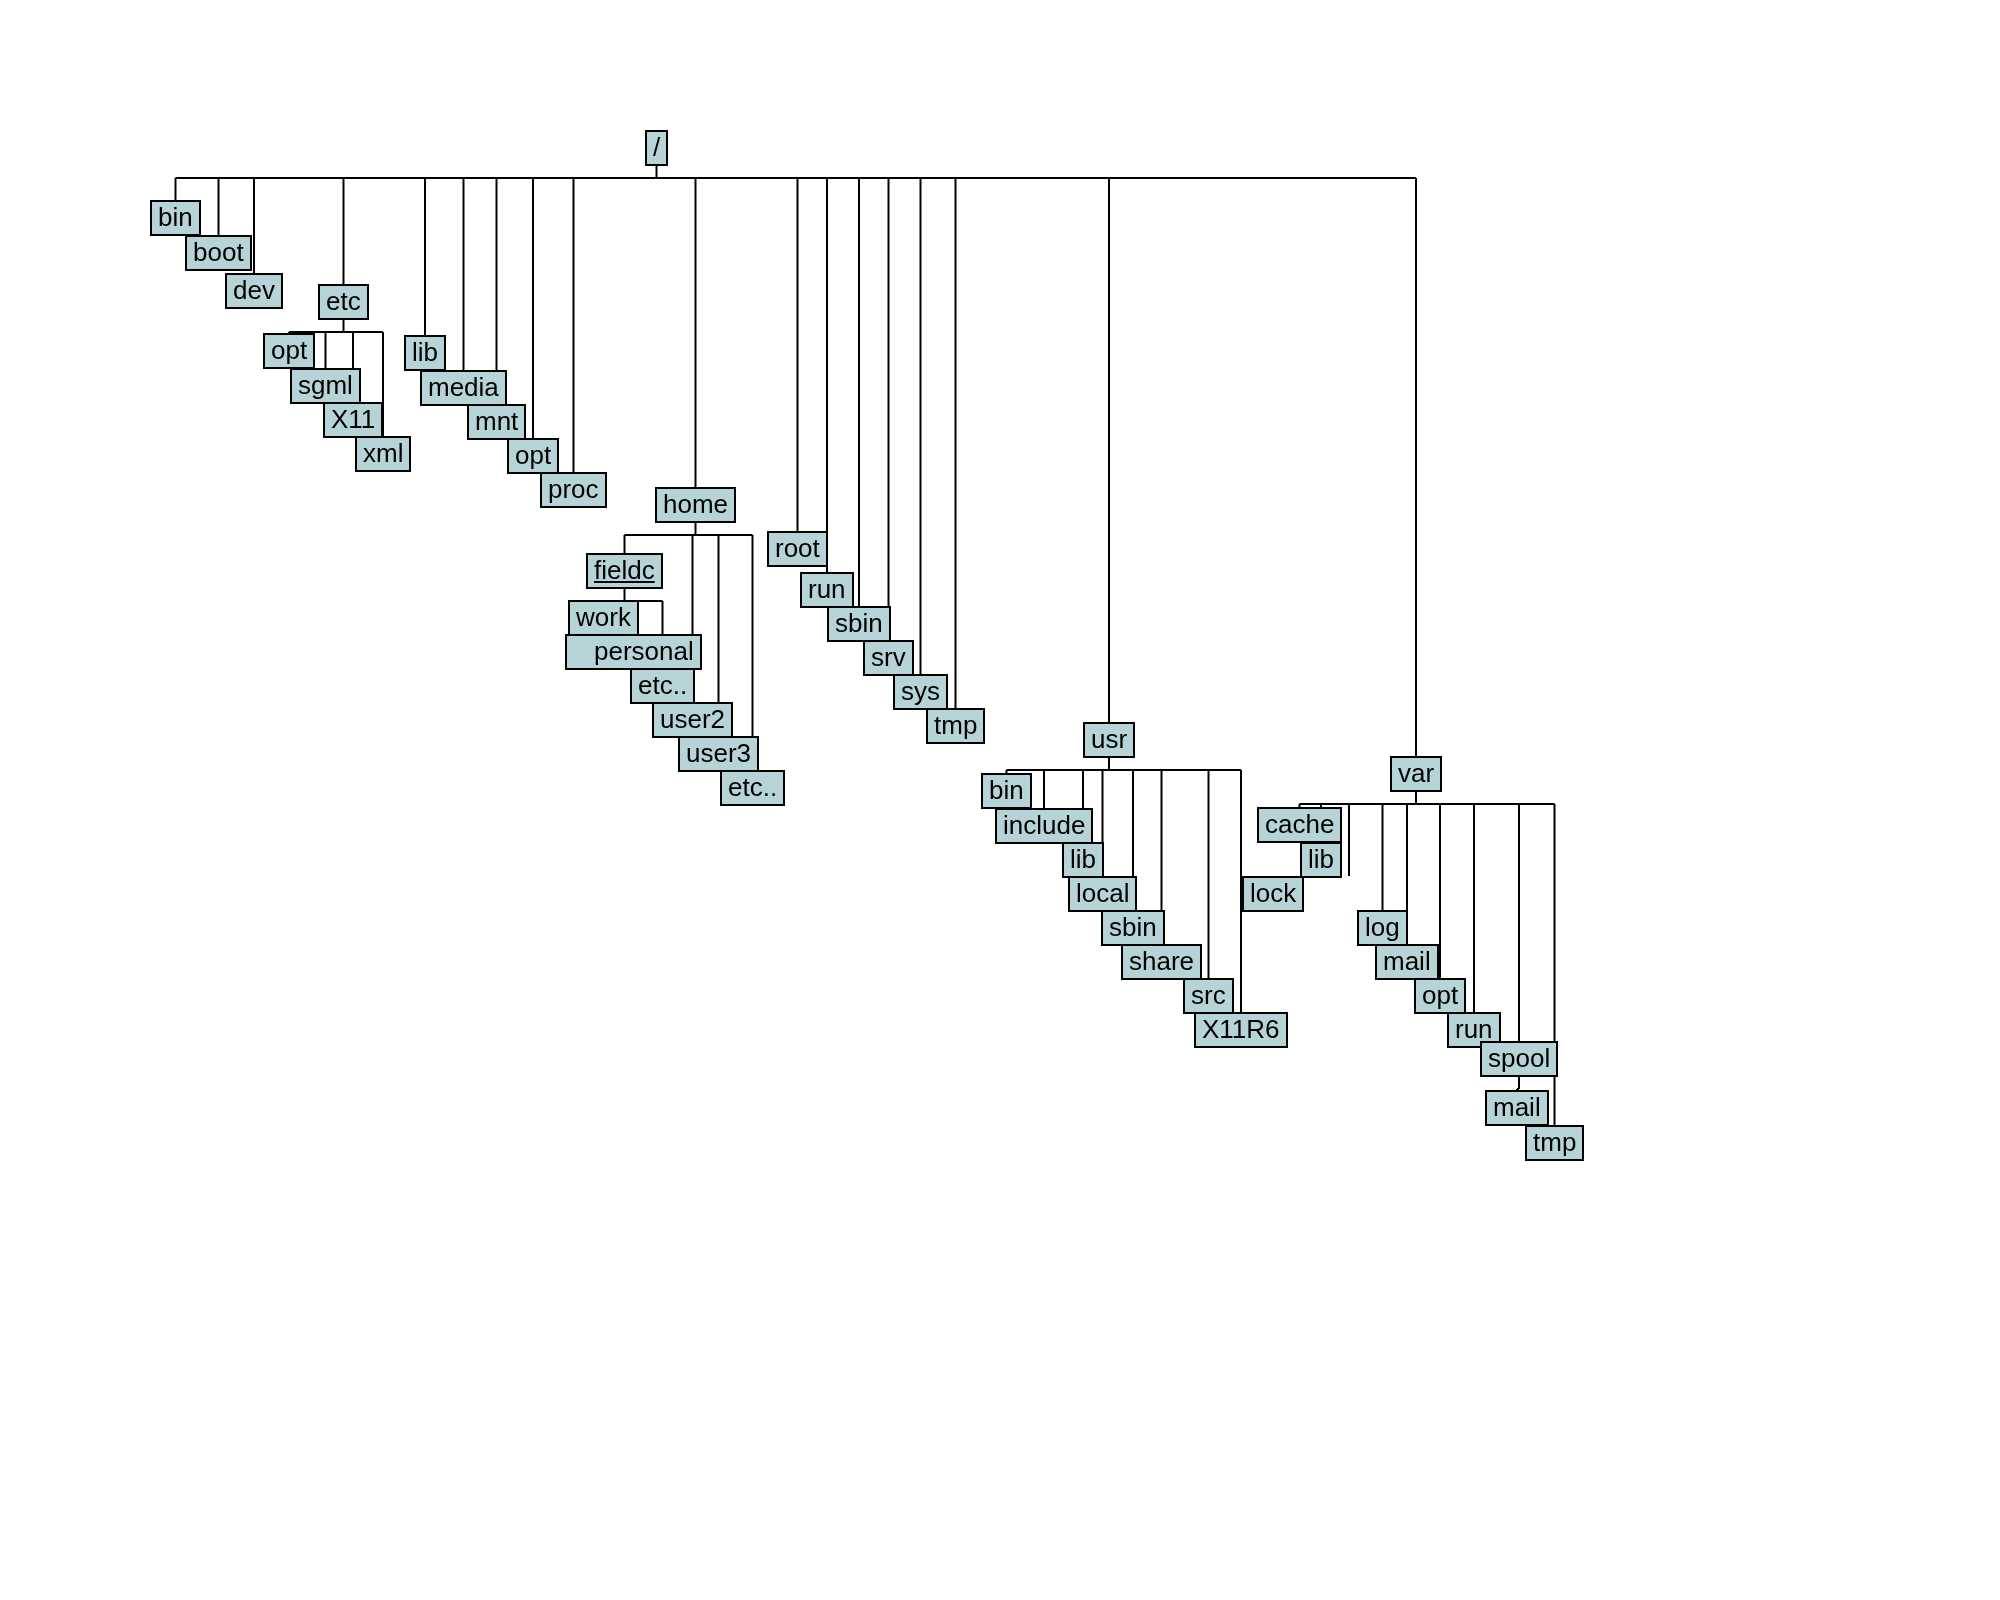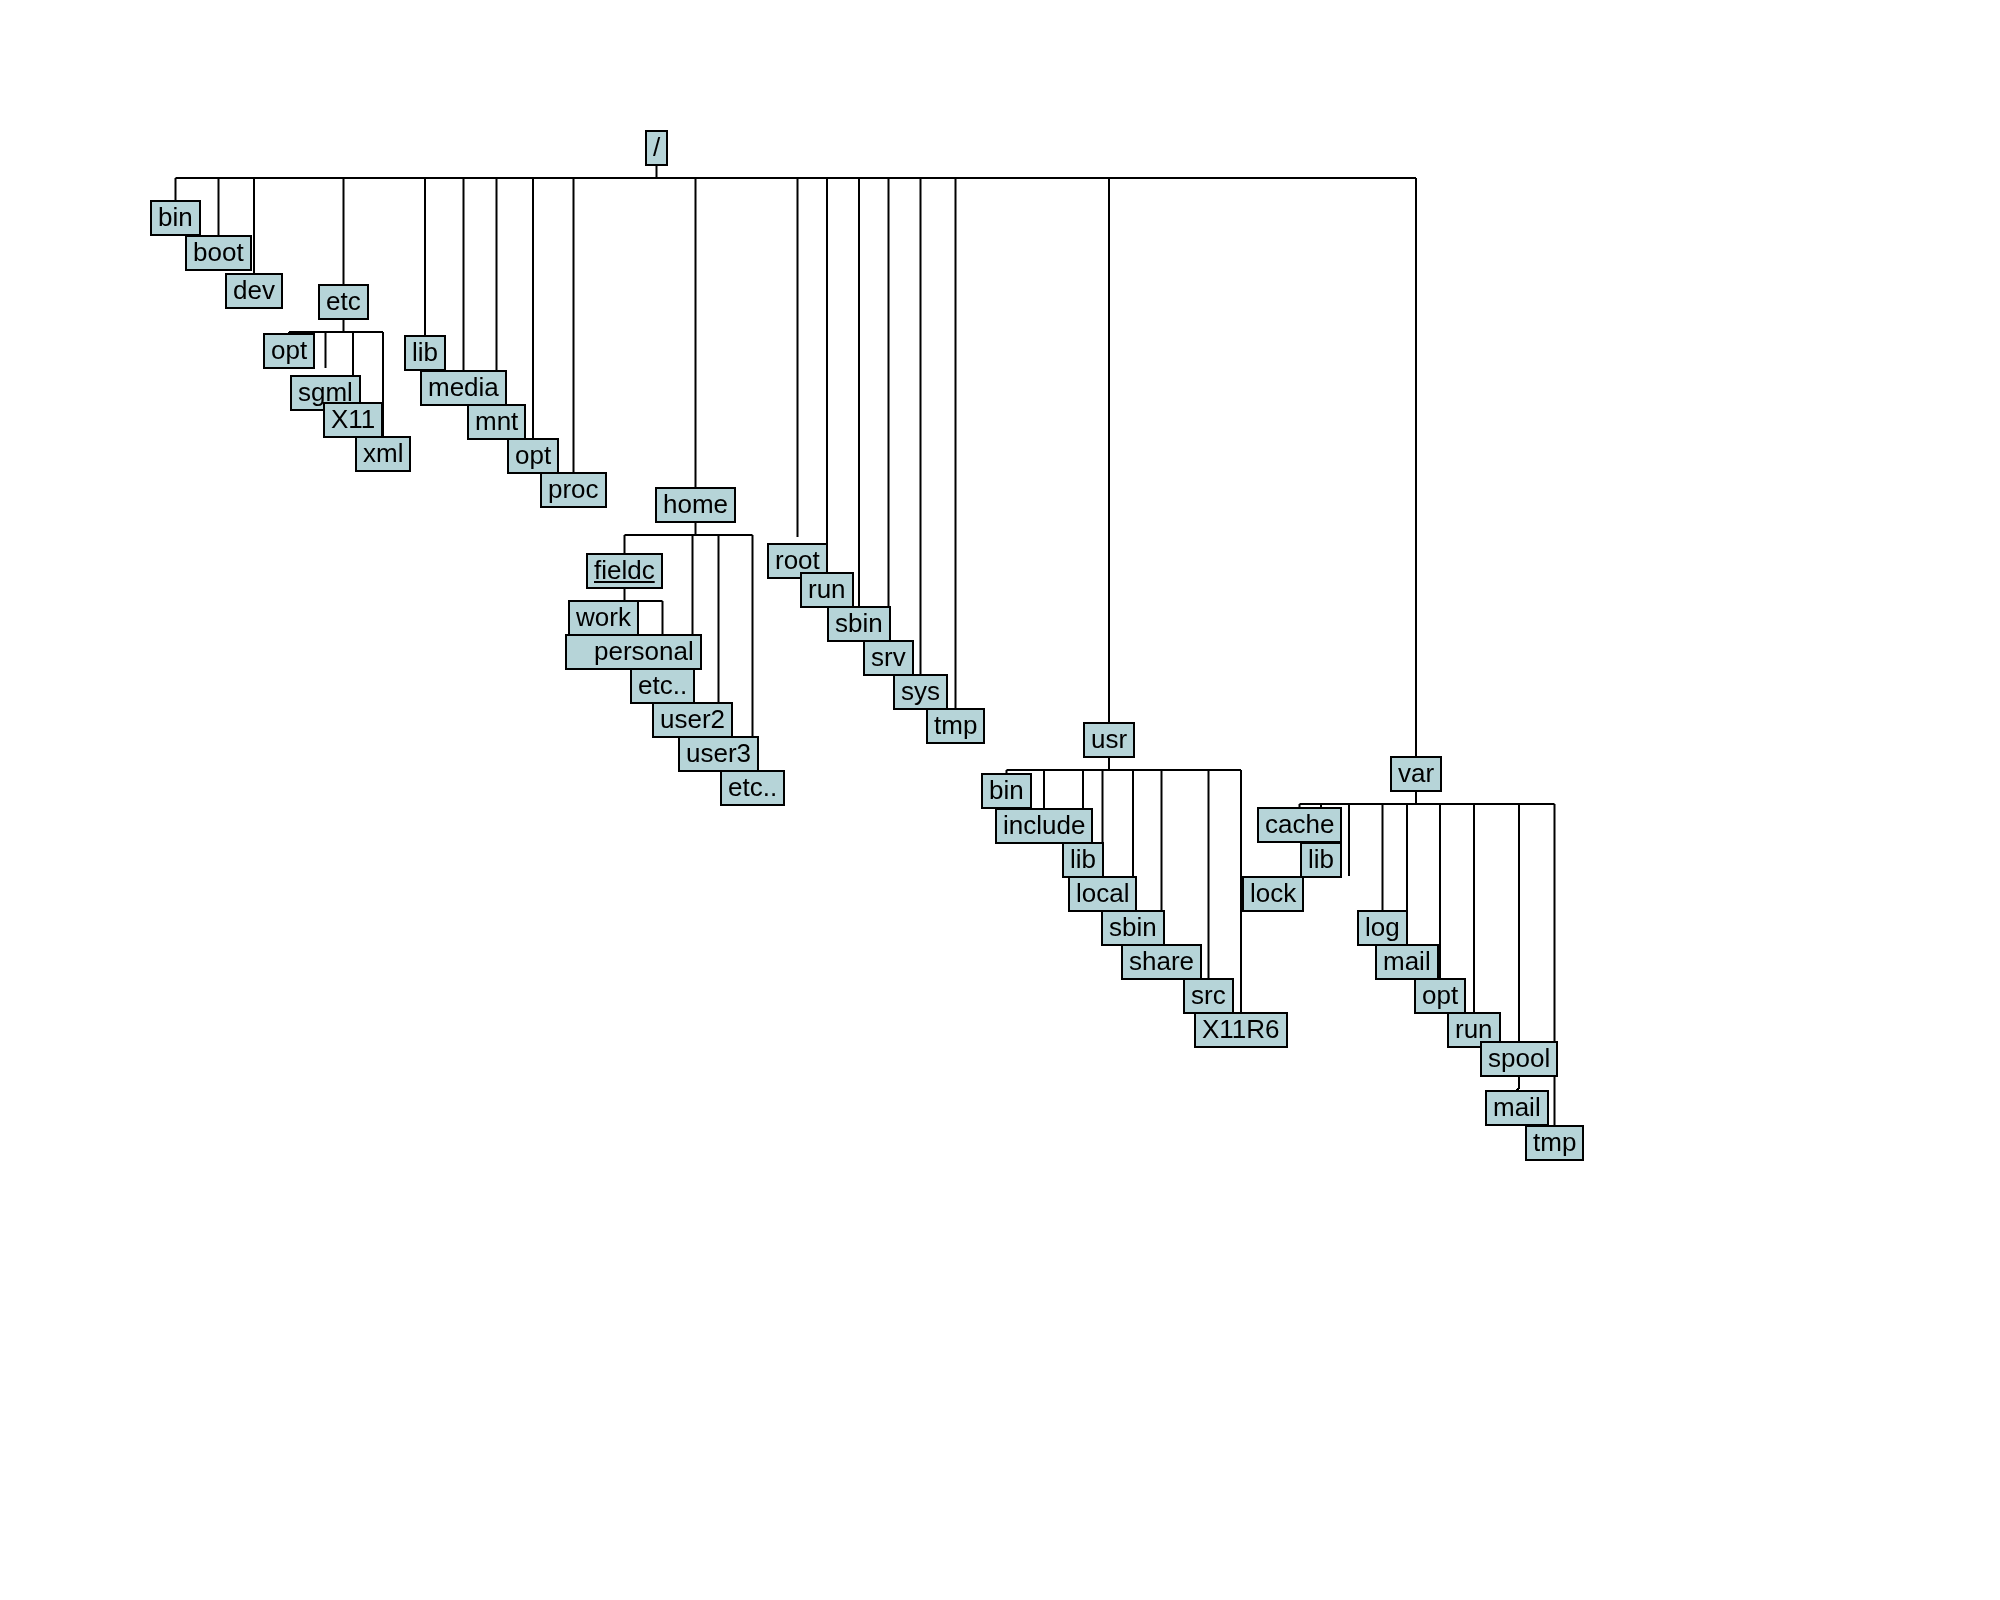--- a/index.html
+++ b/index.html
@@ -101,37 +101,37 @@
       <line x1="1517" y1="1089" x2="1519" y2="1089" stroke="#000000" stroke-width="2"></line>
       <line x1="1517" y1="1089" x2="1517" y2="1090" stroke="#000000" stroke-width="2"></line>
       <line x1="1554.5" y1="804" x2="1554.5" y2="1125" stroke="#000000" stroke-width="2"></line>
     </svg>
 <div class="node" style="left: 645px; top: 130px;">/</div>
     <div class="node" style="left: 150px; top: 200px;">bin</div>
     <div class="node" style="left: 185px; top: 235px;">boot</div>
     <div class="node" style="left: 225px; top: 273px;">dev</div>
     <div class="node" style="left: 318px; top: 284px;">etc</div>
     <div class="node" style="left: 263px; top: 333px;">opt</div>
-    <div class="node" style="left: 290px; top: 368px; margin-top: 7px;">sgml</div>
+    <div class="node" style="left: 290px; top: 368px;">sgml</div>
     <div class="node" style="left: 323px; top: 402px;">X11</div>
     <div class="node" style="left: 355px; top: 436px;">xml</div>
     <div class="node" style="left: 404px; top: 335px;">lib</div>
     <div class="node" style="left: 420px; top: 370px;">media</div>
     <div class="node" style="left: 467px; top: 404px;">mnt</div>
     <div class="node" style="left: 507px; top: 438px;">opt</div>
     <div class="node" style="left: 540px; top: 472px;">proc</div>
     <div class="node" style="left: 655px; top: 487px;">home</div>
     <div class="node" style="left: 586px; top: 553px; text-decoration: underline;">fieldc</div>
     <div class="node" style="left: 568px; top: 600px;">work</div>
     <div class="node" style="left: 565px; top: 634px; padding-left: 27px;">personal</div>
     <div class="node" style="left: 630px; top: 668px;">etc..</div>
     <div class="node" style="left: 652px; top: 702px;">user2</div>
     <div class="node" style="left: 678px; top: 736px;">user3</div>
     <div class="node" style="left: 720px; top: 770px;">etc..</div>
-    <div class="node" style="left: 767px; top: 543px;">root</div>
+    <div class="node" style="left: 767px; top: 531px;">root</div>
     <div class="node" style="left: 800px; top: 572px;">run</div>
     <div class="node" style="left: 827px; top: 606px;">sbin</div>
     <div class="node" style="left: 863px; top: 640px;">srv</div>
     <div class="node" style="left: 893px; top: 674px;">sys</div>
     <div class="node" style="left: 926px; top: 708px;">tmp</div>
     <div class="node" style="left: 1083px; top: 722px;">usr</div>
     <div class="node" style="left: 981px; top: 773px;">bin</div>
     <div class="node" style="left: 995px; top: 808px;">include</div>
     <div class="node" style="left: 1062px; top: 842px;">lib</div>
     <div class="node" style="left: 1068px; top: 876px;">local</div>

